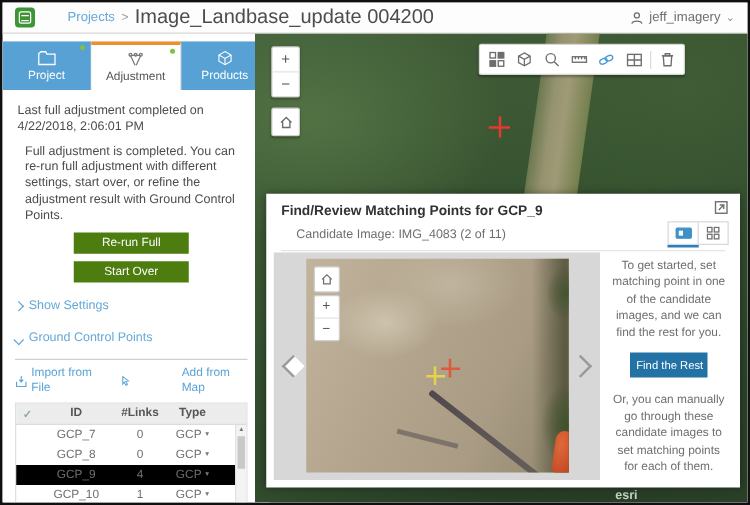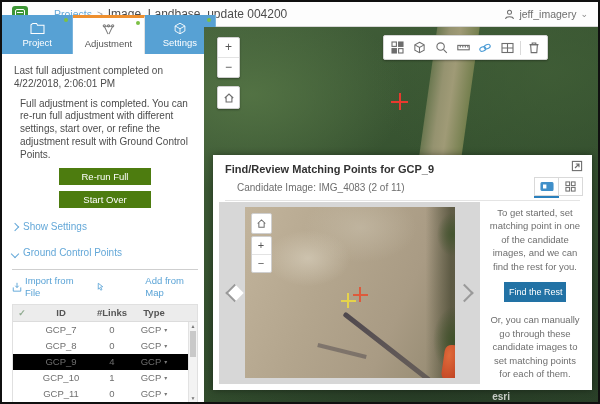--- a/index.html
+++ b/index.html
@@ -8,27 +8,27 @@
   svg{display:block}
 
   
   .topbar{position:absolute;top:0;left:0;right:0;height:25px;background:#fdfdfd;
     border-bottom:1px solid #d8d8d8;display:flex;align-items:center;padding:0 10px;box-sizing:border-box;}
   .logo{width:16px;height:16px;border-radius:3px;background:#3d9635;position:relative;margin-right:26px;flex:0 0 auto;}
   .logo::before{content:"";position:absolute;inset:3px;border:1.5px solid #fff;border-radius:2px;}
   .logo::after{content:"";position:absolute;left:5px;top:6px;width:6px;height:3px;border-top:1.5px solid #fff;border-bottom:1.5px solid #fff;}
   .crumb-root{color:#64a8d8;font-size:10.5px;cursor:pointer;}
   .crumb-sep{color:#9a9a9a;font-size:10px;margin:0 5px;}
-  .crumb-title{color:#4c4c4c;font-size:12px;}
+  .crumb-title{color:#4c4c4c;font-size:16px;}
   .user{margin-left:auto;display:flex;align-items:center;gap:4px;color:#6e6e6e;font-size:10.5px;cursor:pointer;}
   .user svg{stroke:#6e6e6e;fill:none;stroke-width:1.1;}
   .user .chev{font-size:9px;color:#8a8a8a;}
 
   
-  .left{position:absolute;top:13px;left:0;width:214px;bottom:0;background:#fff;overflow:hidden;}
+  .left{position:absolute;top:31px;left:0;width:214px;bottom:0;background:#fff;overflow:hidden;}
   .tabs{display:flex;height:39px;}
   .tab{flex:1;background:#57a1d4;border-right:1px solid #79b4dd;color:#fff;font-size:9.5px;
     display:flex;flex-direction:column;align-items:center;justify-content:center;gap:2px;position:relative;cursor:pointer;box-sizing:border-box;}
   .tab svg{stroke:#fff;fill:none;stroke-width:1.1;}
   .tab.active{background:#fff;color:#555;border-top:3px solid #ee8f2e;border-right:1px solid #e2e2e2;}
   .tab.active svg{stroke:#7a7a7a;}
   .dot{position:absolute;top:3px;right:4px;width:4px;height:4px;border-radius:50%;background:#7cc044;}
 
   .panel-scroll{position:absolute;top:39px;right:0;bottom:0;width:8px;background:#f2f2f2;border-left:1px solid #e4e4e4;box-sizing:border-box;}
   .panel-scroll .arr{position:absolute;left:0;right:0;text-align:center;font-size:5px;color:#8a8a8a;line-height:8px;}
@@ -186,21 +186,21 @@
             <circle cx="12.5" cy="3" r="1.2"></circle>
           </svg>
         <span>Adjustment</span>
       </div>
       <div class="tab">
         <span class="dot"></span>
         <svg width="14" height="13" viewBox="0 0 16 16">
             <path d="M8 1.5l6 3.4v6.2L8 14.5l-6-3.4V4.9z"></path>
             <path d="M2 4.9L8 8.3l6-3.4M8 8.3v6.2"></path>
           </svg>
-        <span>Settings</span>
+        <span>Products</span>
       </div>
     </div>
 
     <div class="panel-body">
       <div class="last-run">Last full adjustment completed on 4/22/2018, 2:06:01 PM</div>
       <div class="summary">Full adjustment is completed. You can re-run full adjustment with different settings, start over, or refine the adjustment result with Ground Control Points.</div>
       <button class="btn">Re-run Full</button>
       <button class="btn">Start Over</button>
 
       <div class="linkrow settings">

